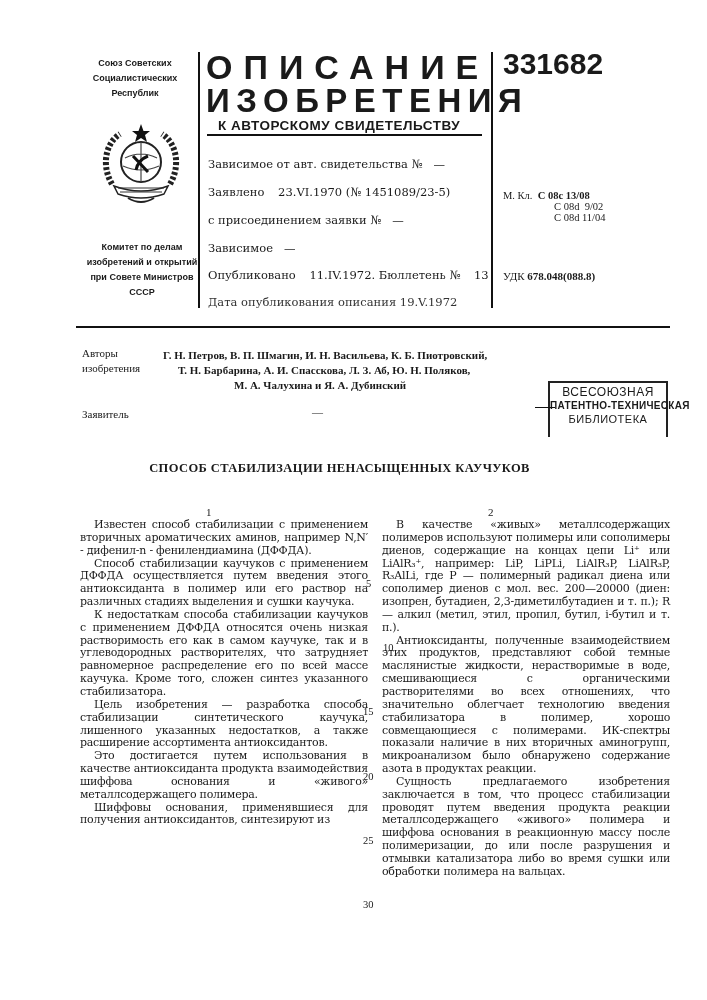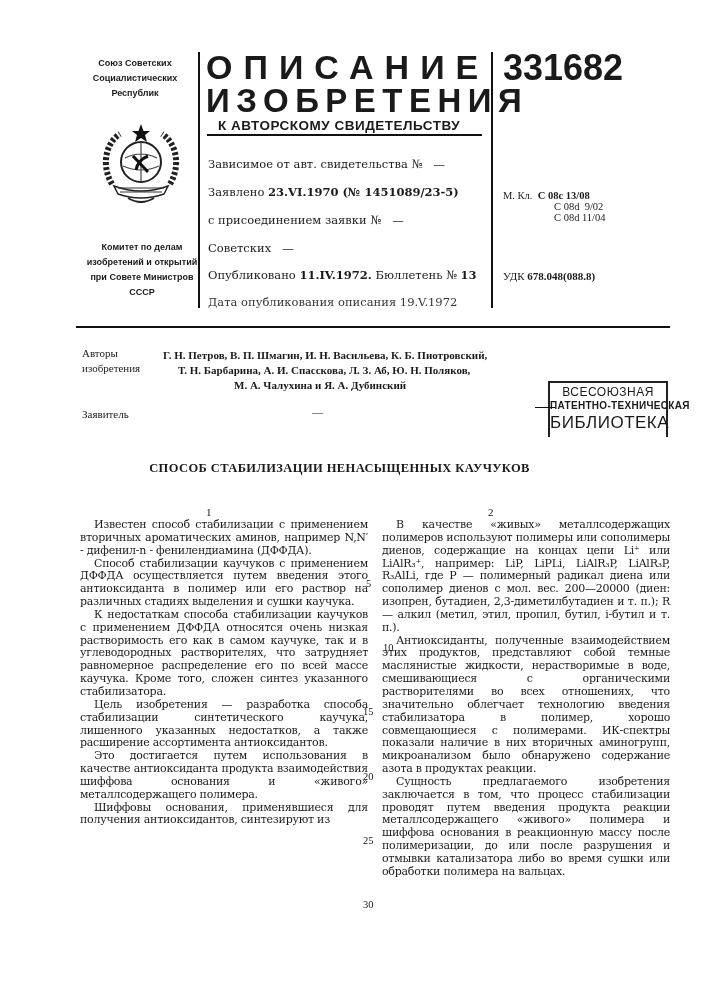--- a/index.html
+++ b/index.html
@@ -7,31 +7,31 @@
     .abs { position: absolute; }
     .left-org { left: 80px; top: 56px; width: 110px; text-align: center; font-family: "Liberation Sans", sans-serif; font-weight: bold; font-size: 9px; line-height: 15px; }
     .emblem { left: 98px; top: 122px; width: 86px; height: 86px; }
     .org-bottom { left: 80px; top: 240px; width: 124px; text-align: center; font-family: "Liberation Sans", sans-serif; font-weight: bold; font-size: 9px; line-height: 15px; }
     .vline { background: #111; width: 2px; }
     .title1 { left: 206px; top: 50px; width: 288px; font-family: "Liberation Sans", sans-serif; font-weight: bold; font-size: 34px; letter-spacing: 11px; line-height: 34px; white-space: nowrap; }
     .title2 { left: 206px; top: 84px; width: 288px; font-family: "Liberation Sans", sans-serif; font-weight: bold; font-size: 33px; letter-spacing: 6.5px; line-height: 34px; white-space: nowrap; }
     .subtitle { left: 218px; top: 118px; font-family: "Liberation Sans", sans-serif; font-weight: bold; font-size: 13.5px; letter-spacing: 0.5px; white-space: nowrap; }
     .hline { background: #111; height: 1.5px; }
     .meta { left: 208px; font-size: 11.5px; white-space: nowrap; font-family: "DejaVu Serif", serif; }
-    .meta b { font-weight: bold; }
-    .patent-no { left: 503px; top: 47px; font-family: "Liberation Sans", sans-serif; font-weight: bold; font-size: 36px; letter-spacing: 0px; }
+    .meta b { font-weight: normal; margin-left: 10px; }
+    .patent-no { left: 503px; top: 47px; font-family: "Liberation Sans", sans-serif; font-weight: bold; font-size: 30px; letter-spacing: 0px; }
     .mkl { left: 503px; top: 190px; font-size: 10.5px; line-height: 11px; font-family: "Liberation Serif", serif; }
     .mkl .row { white-space: pre; }
     .udk { left: 503px; top: 270px; font-size: 11px; font-family: "Liberation Serif", serif; white-space: nowrap; }
     .authors-label { left: 82px; top: 334px; font-size: 11px; line-height: 15px; font-family: "Liberation Serif", serif; margin-top: 12px; }
     .authors { font-size: 11px; font-weight: bold; font-family: "Liberation Serif", serif; white-space: nowrap; }
     .stamp { left: 548px; top: 381px; width: 116px; height: 54px; border-left: 2px solid #222; border-right: 2px solid #222; border-top: 2px solid #222; font-family: "Liberation Sans", sans-serif; text-align: center; }
     .stamp .l1 { font-size: 12px; letter-spacing: 0.5px; margin-top: 2px; }
     .stamp .l2 { font-size: 10px; font-weight: bold; letter-spacing: 0.3px; margin-top: 1px; white-space: nowrap; }
-    .stamp .l3 { font-size: 17px; letter-spacing: 0.5px; margin-top: 2px; }
+    .stamp .l3 { font-size: 11px; letter-spacing: 0.5px; margin-top: 2px; }
     .doc-title { left: 0; width: 679px; top: 461px; text-align: center; font-weight: bold; font-size: 12.5px; font-family: "Liberation Serif", serif; letter-spacing: 0.4px; }
     .col-num { font-size: 11px; font-family: "Liberation Serif", serif; }
     .col { width: 288px; font-size: 11px; line-height: 12.85px; text-align: justify; font-family: "DejaVu Serif", serif; letter-spacing: -0.25px; }
     .col p { margin: 0; text-indent: 14px; }
     .col p.cont { text-indent: 0; }
     .ln { font-size: 10.5px; font-family: "Liberation Serif", serif; }
   </style>
 </head>
 <body>
 
@@ -77,21 +77,21 @@
 </div>
 <div class="abs meta" style="top:185px;">
   <span>Заявлено</span>
   <b>23.VI.1970 (№ 1451089/23-5)</b>
 </div>
 <div class="abs meta" style="top:213px;">
   <span>с присоединением заявки №</span>&nbsp;&nbsp;
   <span>—</span>
 </div>
 <div class="abs meta" style="top:241px;">
-  <span>Советских</span>&nbsp;&nbsp;
+  <span>Зависимое</span>&nbsp;&nbsp;
   <span>—</span>
 </div>
 <div class="abs meta" style="top:268px;">
   <span>Опубликовано</span>
   <b>11.IV.1972.</b>
   <span>Бюллетень №</span>
   <b>13</b>
 </div>
 <div class="abs meta" style="top:295px; color:#333;">
   <span>Дата опубликования описания</span>

